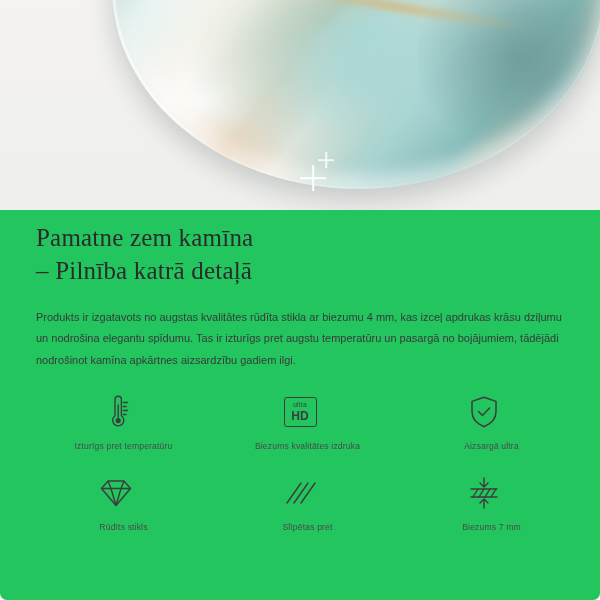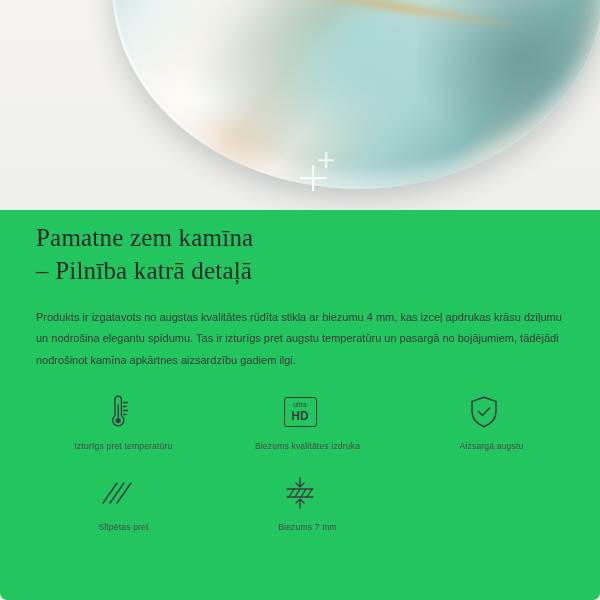--- a/index.html
+++ b/index.html
@@ -224,23 +224,32 @@
       <div class="cap">Biezums kvalitātes izdruka</div>
     </div>
 
     <div class="feature">
       <div class="ico">
         <svg width="30" height="34" viewBox="0 0 30 34" fill="none" stroke="#3c3c3c" stroke-width="1.5" stroke-linecap="round" stroke-linejoin="round">
           <path d="M15 2.2 27 6.4v10.2c0 7.2-5 12.3-12 15.2-7-2.9-12-8-12-15.2V6.4z"></path>
           <path d="M9.6 16.6l3.8 3.9 7.2-7.4"></path>
         </svg>
       </div>
-      <div class="cap">Aizsargā augstu</div>
-    </div>
-
+      <div class="cap">Aizsargā ultra</div>
+    </div>
+
+    <div class="feature">
+      <div class="ico">
+        <svg width="34" height="30" viewBox="0 0 34 30" fill="none" stroke="#3c3c3c" stroke-width="1.4" stroke-linejoin="round">
+          <path d="M2.5 10.5 9 3h16l6.5 7.5L17 27.5z"></path>
+          <path d="M2.5 10.5h29M9 3l3 7.5 5 17M25 3l-3 7.5-5 17M12 10.5h10"></path>
+        </svg>
+      </div>
+      <div class="cap">Rūdīts stikls</div>
+    </div>
 
     <div class="feature">
       <div class="ico">
         <svg width="32" height="30" viewBox="0 0 32 30" fill="none" stroke="#3c3c3c" stroke-width="1.4" stroke-linecap="round">
           <path d="M3 25 17 5M10 25 24 5M17 25 31 5"></path>
         </svg>
       </div>
       <div class="cap">Slīpētas pret</div>
     </div>
 

